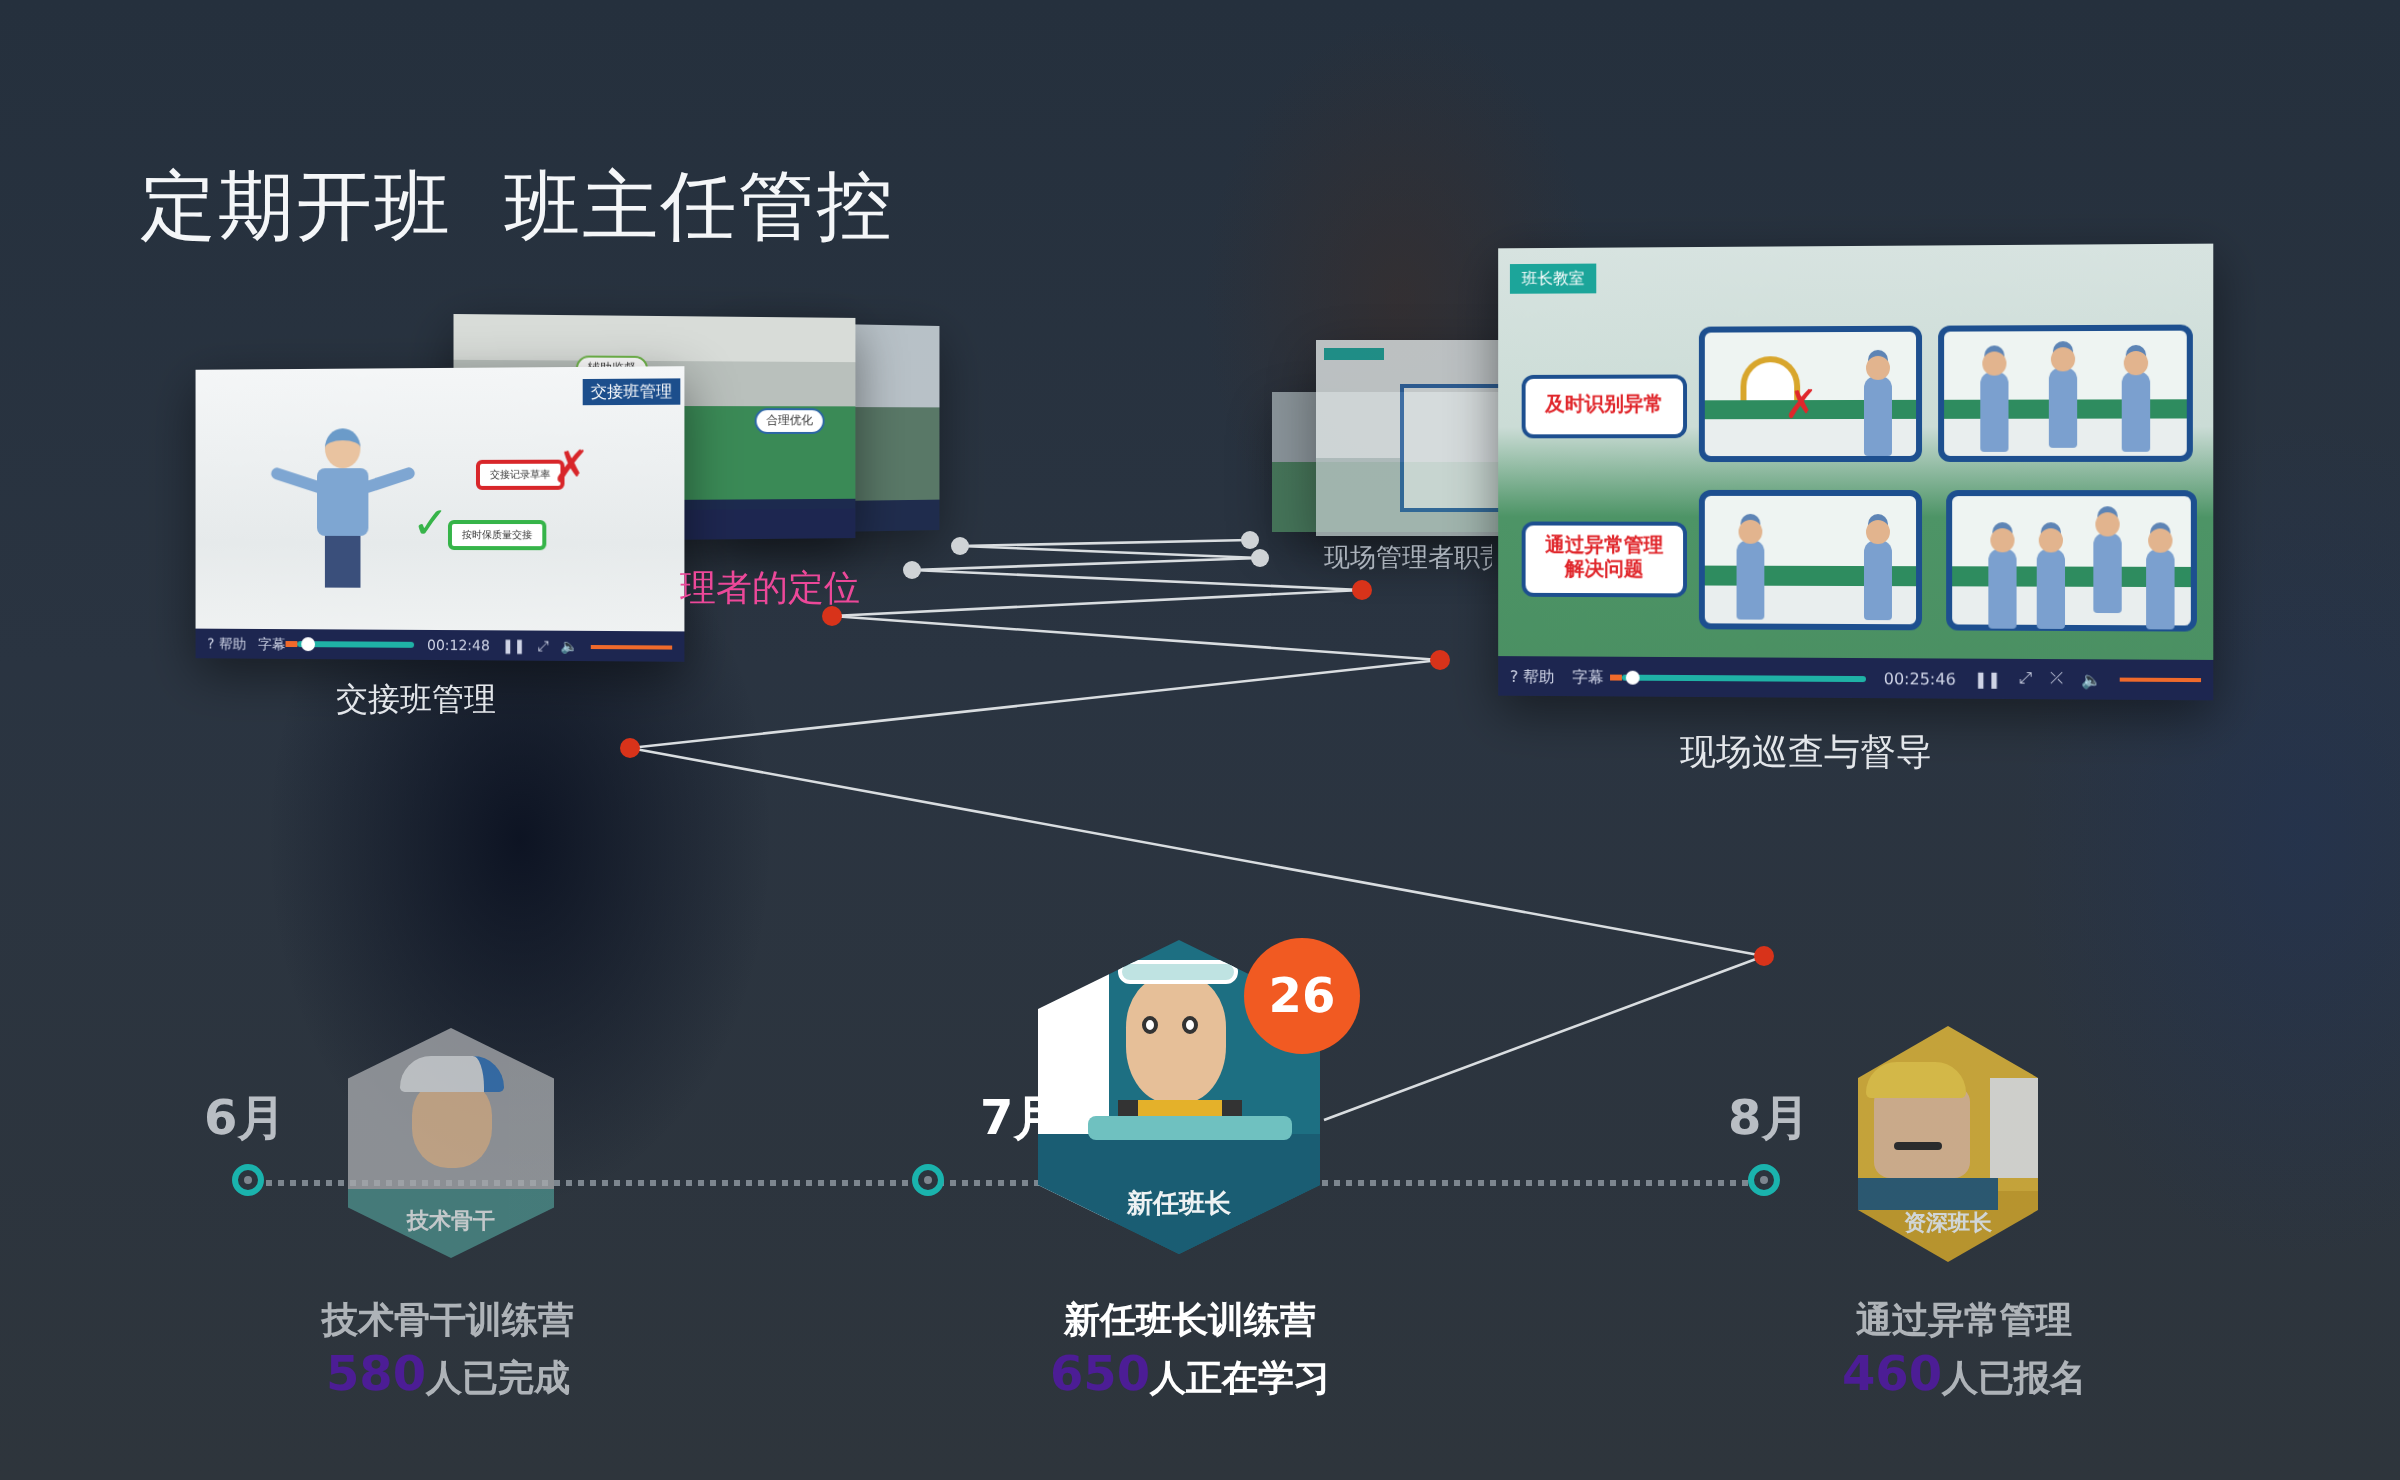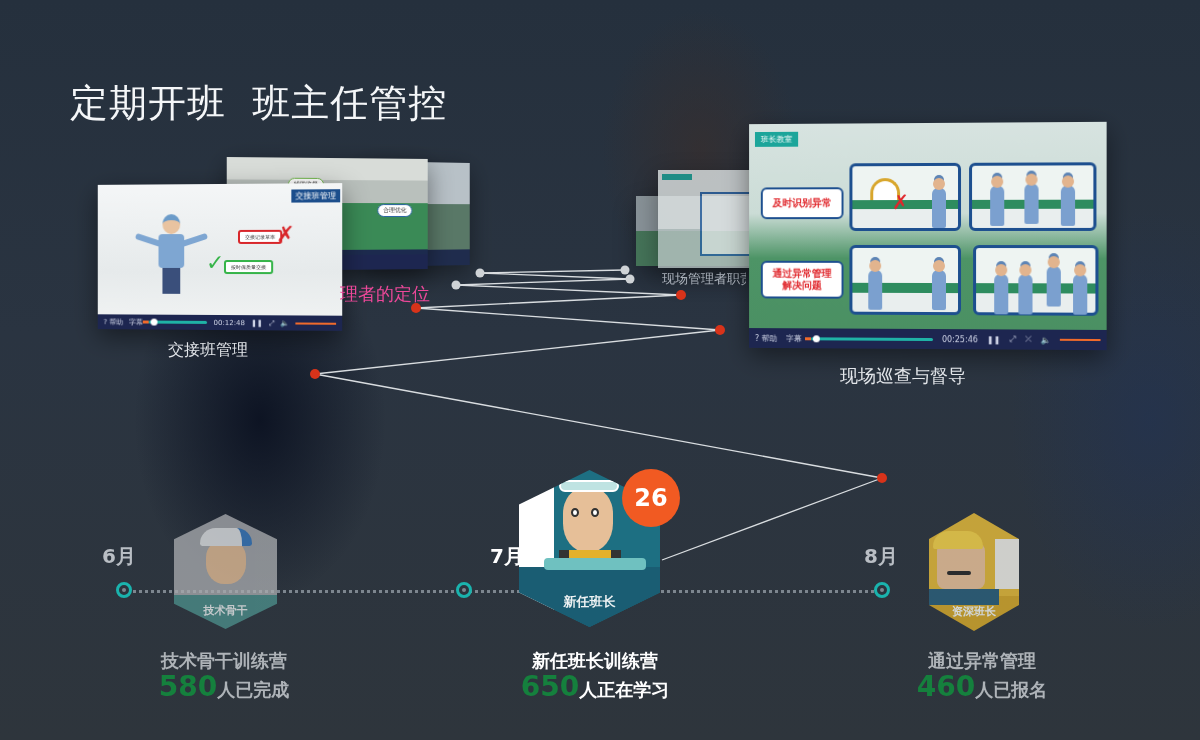--- a/index.html
+++ b/index.html
@@ -53,41 +53,41 @@
   .card-label { position: absolute; font-size: 16px; color: #e3e6ea; white-space: nowrap; }
   .card-label.dim { color: #aab1ba; font-size: 14px; }
 
   
   svg.lines { position: absolute; left: 0; top: 0; width: 1200px; height: 740px; pointer-events: none; }
 
   
   .timeline { position: absolute; left: 126px; top: 590px; width: 760px; height: 0; border-top: 3px dotted #7d868f; }
   .tl-dot { position: absolute; width: 16px; height: 16px; border-radius: 50%; border: 3px solid #1ab3ad; background: #2b343d; }
   .tl-dot::after { content: ""; position: absolute; left: 3px; top: 3px; width: 4px; height: 4px; border-radius: 50%; background: #7d868f; }
-  .month { position: absolute; font-size: 20px; font-weight: bold; color: #b9bec4; text-align: right; }
+  .month { position: absolute; font-size: 24px; font-weight: bold; color: #b9bec4; text-align: right; }
   .month.active { color: #ffffff; }
 
   .hex { position: absolute; clip-path: polygon(50% 0, 100% 22%, 100% 78%, 50% 100%, 0 78%, 0 22%); overflow: hidden; }
   .hex-label { position: absolute; left: 0; right: 0; bottom: 10%; text-align: center; font-size: 11px; font-weight: bold; color: #eef2f3; }
   .hex1 { left: 174px; top: 514px; width: 103px; height: 115px; background: linear-gradient(180deg,#a7aaad 0 70%, #4c8f8b 70%); opacity: .78; }
   .hex2 { left: 519px; top: 470px; width: 141px; height: 157px; background: linear-gradient(90deg,#ffffff 0 25%, #1d6f82 25%); }
   .hex2 .hex-bottom { position: absolute; left: 0; right: 0; bottom: 0; height: 38%; background: #1a5d73; }
   .hex2 .hex-desk { position: absolute; left: 25px; right: 14px; top: 88px; height: 12px; background: #6fc1c0; border-radius: 4px; }
   .hex3 { left: 929px; top: 513px; width: 90px; height: 118px; background: linear-gradient(180deg,#e0b73a 0 70%, #d0a52c 70%); opacity: .85; }
   .face { position: absolute; border-radius: 40% 40% 45% 45%; background: #e6bf98; }
   .eye { position: absolute; width: 8px; height: 9px; border-radius: 50%; background: #fff; border: 2px solid #333; }
 
   .badge { position: absolute; left: 622px; top: 469px; width: 58px; height: 58px; border-radius: 50%; background: #f15a22; color: #fff; font-size: 24px; font-weight: bold; display: flex; align-items: center; justify-content: center; }
 
   .camp { position: absolute; width: 220px; text-align: center; font-weight: bold; }
   .camp-name { font-size: 18px; color: #aeb3b8; line-height: 26px; }
   .camp.active .camp-name { color: #ffffff; }
   .camp-stat { font-size: 18px; line-height: 26px; color: #aeb3b8; }
   .camp.active .camp-stat { color: #ffffff; }
-  .camp-num { color: #15803d; font-size: 28px; }
+  .camp-num { color: #4c1d95; font-size: 24px; }
 </style>
 </head>
 <body>
 
 <div class="abs title">定期开班  班主任管控</div>
 
 <div class="card card-back2"></div>
 <div class="card card-back1">
   <div class="abs" style="left:60px;top:20px;background:#fff;border:1px solid #6fb54a;border-radius:8px;font-size:6px;color:#333;padding:1px 5px;">辅助监督</div>
   <div class="abs" style="left:150px;top:46px;background:#fff;border:1px solid #2d66a6;border-radius:8px;font-size:6px;color:#333;padding:1px 5px;">合理优化</div>

